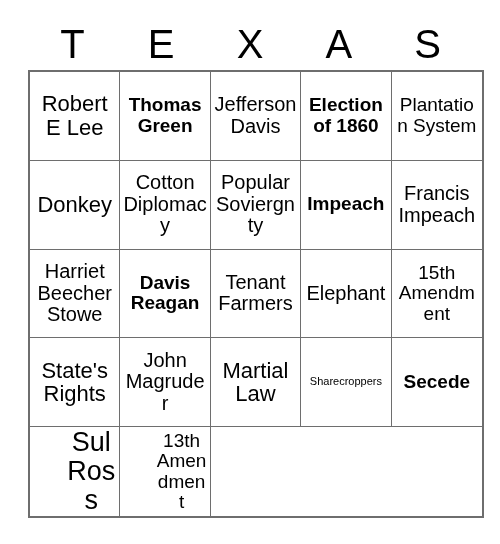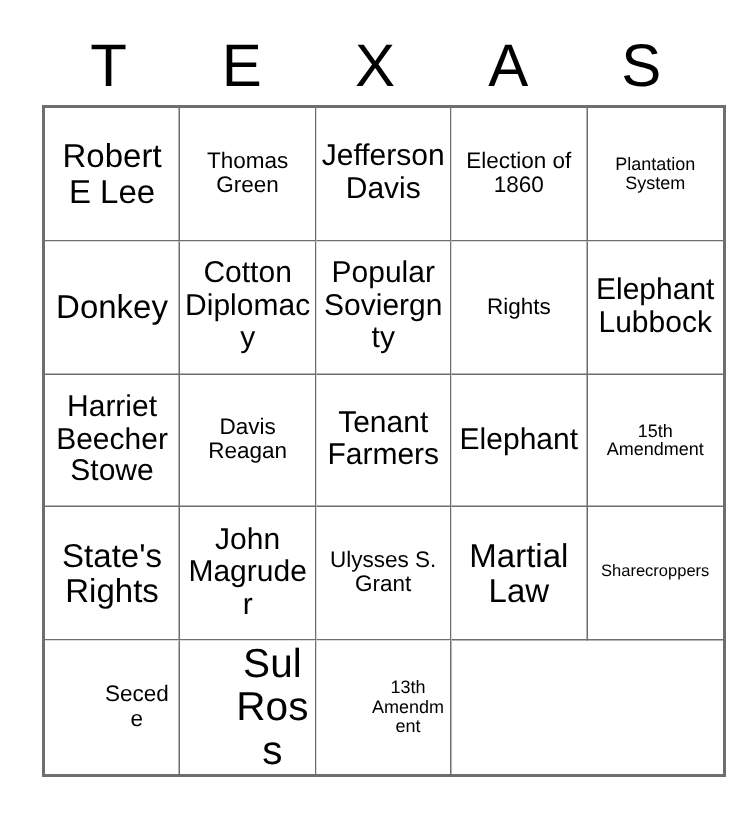--- a/index.html
+++ b/index.html
@@ -82,23 +82,23 @@
   .cell-text {
     display: block;
     width: 100%;
     line-height: 1.08;
     color: #000000;
     word-wrap: break-word;
   }
 
   
   .fs-xs   { font-size: 11px; }
-  .fs-sm   { font-size: 12px; }
+  .fs-sm   { font-size: 19px; }
   .fs-md   { font-size: 20px; }
-  .fs-lg   { font-size: 15px; }
+  .fs-lg   { font-size: 19px; font-weight: bold; }
   .fs-xl   { font-size: 22px; }
   .fs-xxl  { font-size: 27px; }
 </style>
 </head>
 <body>
 
 <div class="card">
 
   <div class="header-row">
     <div class="header-cell">T</div>
@@ -127,24 +127,24 @@
       <div class="cell">
         <span class="cell-text fs-xl">Donkey</span>
       </div>
       <div class="cell">
         <span class="cell-text fs-md">Cotton Diplomacy</span>
       </div>
       <div class="cell">
         <span class="cell-text fs-md">Popular Soviergnty</span>
       </div>
       <div class="cell">
-        <span class="cell-text fs-lg">Rights</span>
+        <span class="cell-text fs-lg">Impeach</span>
       </div>
       <div class="cell">
-        <span class="cell-text fs-md">Elephant Lubbock</span>
+        <span class="cell-text fs-md">Francis Impeach</span>
       </div>
       <div class="cell">
         <span class="cell-text fs-md">Harriet Beecher Stowe</span>
       </div>
       <div class="cell">
         <span class="cell-text fs-lg">Davis Reagan</span>
       </div>
       <div class="cell">
         <span class="cell-text fs-md">Tenant Farmers</span>
       </div>
@@ -154,23 +154,20 @@
       <div class="cell">
         <span class="cell-text fs-sm">15th Amendment</span>
       </div>
       <div class="cell">
         <span class="cell-text fs-xl">State's Rights</span>
       </div>
       <div class="cell">
         <span class="cell-text fs-md">John Magruder</span>
       </div>
       <div class="cell">
-        <span class="cell-text fs-lg">Ulysses S. Grant</span>
-      </div>
-      <div class="cell">
         <span class="cell-text fs-xl">Martial Law</span>
       </div>
       <div class="cell">
         <span class="cell-text fs-xs">Sharecroppers</span>
       </div>
       <div class="cell">
         <span class="cell-text fs-lg">Secede</span>
       </div>
       <div class="cell">
         <span class="cell-text fs-xxl">Sul Ross</span>

